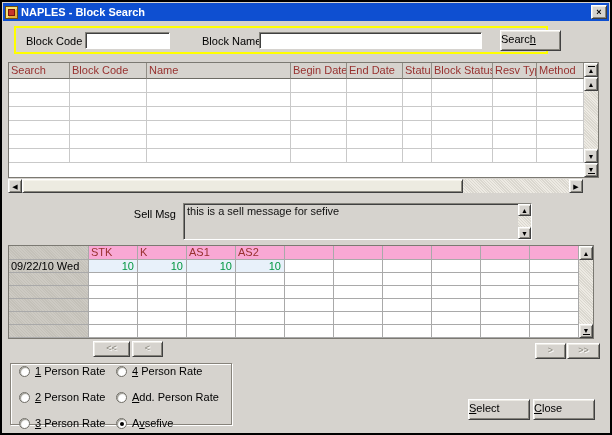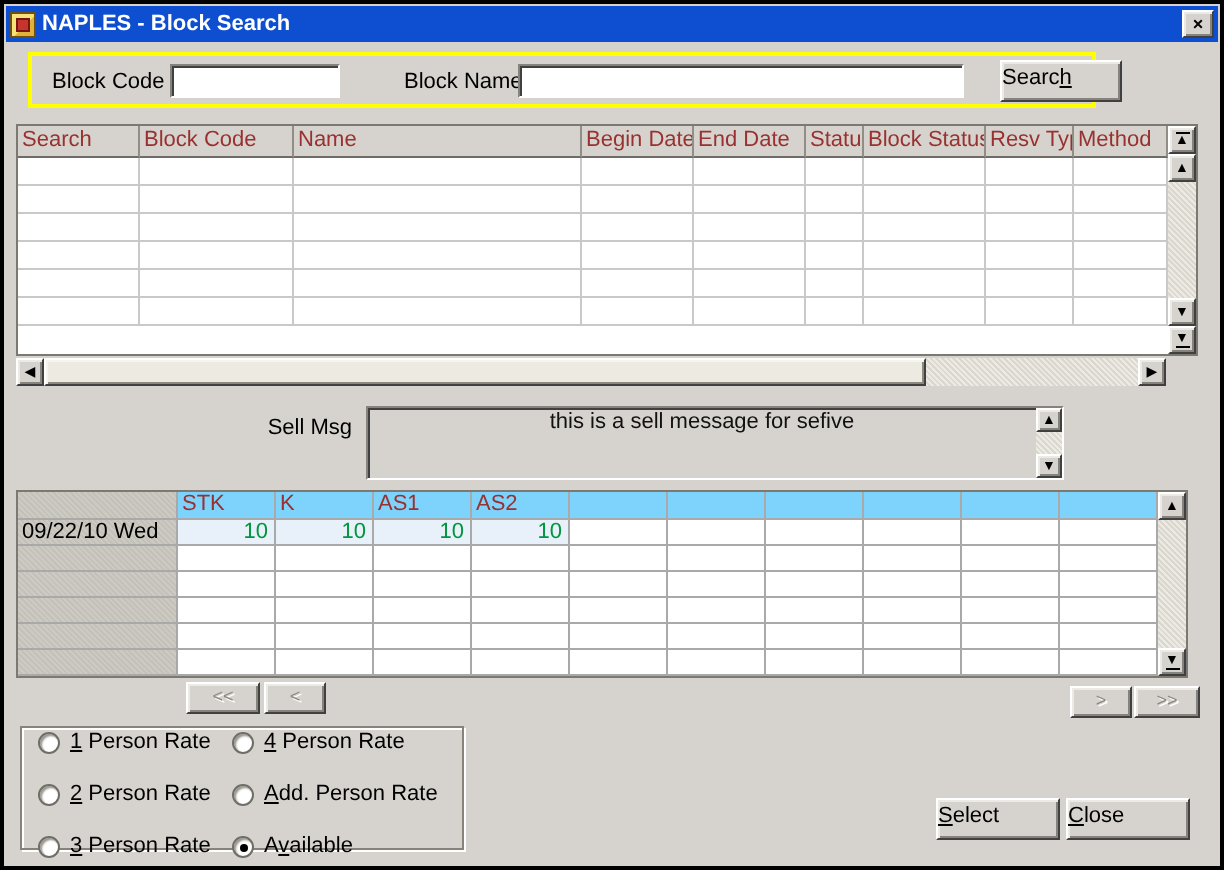--- a/index.html
+++ b/index.html
@@ -69,36 +69,36 @@
   .hsb .sbtn { width:14px; height:14px; }
   .hthumb { width:441px; height:14px; flex:none; background:#EDEBE1; border:1px solid;
             border-color:#FFFFFF #404040 #404040 #FFFFFF;
             box-shadow:inset 1px 1px 0 #F6F4EC, inset -1px -1px 0 #8A887F; }
   .htrack { flex:1; }
 
   
   .sell-label { position:absolute; left:110px; top:206px; width:64px; text-align:right;
                 font-size:11px; color:#000; }
   .sellbox { position:absolute; left:181px; top:201px; width:349px; height:37px;
-             background:#D6D3CE; display:flex;text-align:center; }
+             background:#D6D3CE; display:flex; }
   .selltext { flex:1; font-size:11px; line-height:13px; padding:1px 3px; color:#111;
               overflow:hidden; }
   .sellbox .vsb { width:13px; }
   .sellbox .sbtn { height:12px; }
 
   
   .availwrap { position:absolute; left:6px; top:243px; width:586px; height:94px;
                display:flex; border:1px solid #7b7972; }
   .agrid { width:570px; }
   .arow { display:flex; height:13px; }
   .arow.head { height:14px; }
   .ac { flex:none; width:49px; font-size:11px; line-height:12px; padding:0 2px;
         overflow:hidden; white-space:nowrap; background:#fff;
         border-right:1px solid #A9A9A9; border-bottom:1px solid #A9A9A9; }
-  .ac.hd { background:#7dd3fc; color:var(--header_text,#98312F); line-height:13px; }
+  .ac.hd { background:#f9a8d4; color:var(--header_text,#98312F); line-height:13px; }
   .ac.corner { background:#D6D3CE; }
   .ac.rowhd { width:80px; background-image:repeating-linear-gradient(45deg,#CDCAC3 0 1px,#C4C1B9 1px 2px);
               background-color:#C9C6BF; color:#000; }
   .ac.val { background:var(--cell_blue,#E8F1FA); color:var(--value_green,#009640);
             text-align:right; padding-right:3px; }
 
   .navbtn { position:absolute; height:16px; font-size:9px; line-height:13px; text-align:center;
             color:#8B897F; text-shadow:1px 1px 0 #fff; letter-spacing:0; }
   .nav-first { left:91px;  top:339px; width:37px; }
   .nav-prev  { left:130px; top:339px; width:31px; }
@@ -387,20 +387,20 @@
       <div class="ropt">
         <div class="rdot"></div>
         <div class="rlabel"><span></span><span class="u">4</span><span> Person Rate</span></div>
       </div>
       <div class="ropt">
         <div class="rdot"></div>
         <div class="rlabel"><span></span><span class="u">A</span><span>dd. Person Rate</span></div>
       </div>
       <div class="ropt">
         <div class="rdot sel"></div>
-        <div class="rlabel"><span>A</span><span class="u">v</span><span>ailable</span></div>
+        <div class="rlabel"><span>A</span><span class="u">v</span><span>sefive</span></div>
       </div>
     </div>
 
   <div class="pushbtn btn-select raised"><span></span><span class="u">S</span><span>elect</span></div>
   <div class="pushbtn btn-close raised"><span></span><span class="u">C</span><span>lose</span></div>
 
 </div>
 
 </body></html>

